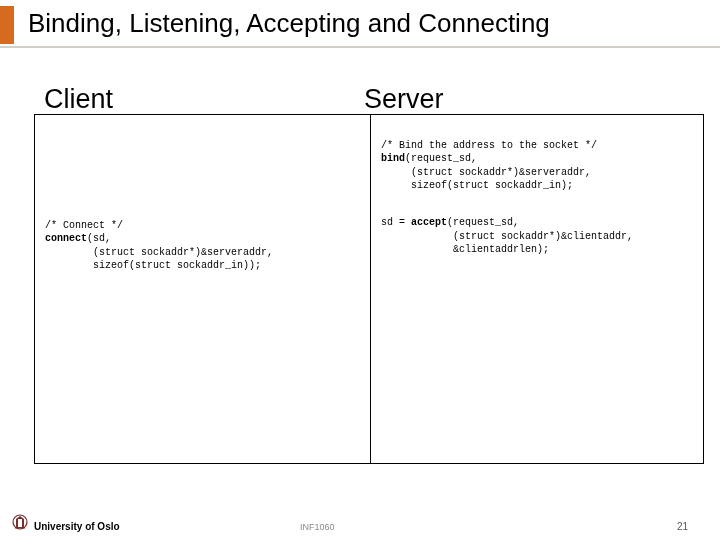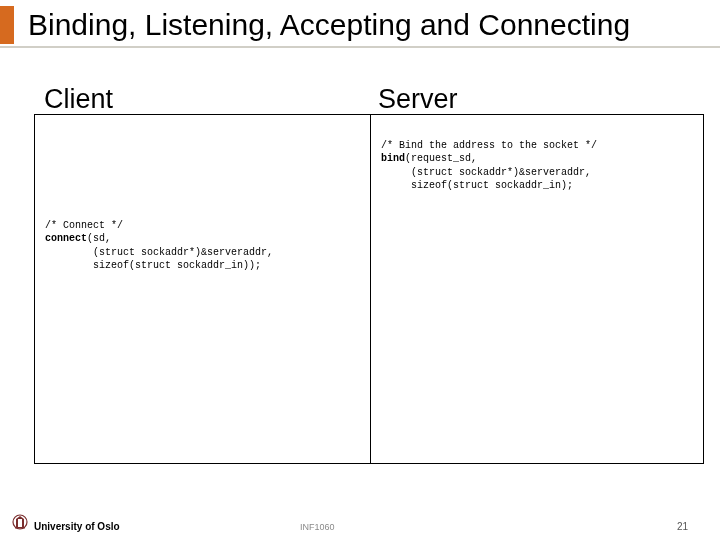--- a/index.html
+++ b/index.html
@@ -1,21 +1,21 @@
 <!DOCTYPE html>
 <html><head>
 <meta charset="utf-8">
 <style>
   * { box-sizing: border-box; margin: 0; padding: 0; }
   html, body { width: 720px; height: 540px; font-family: Arial, Helvetica, sans-serif; background: #fff; overflow: hidden; }
   .slide { position: relative; width: 720px; height: 540px; }
   .title-bar { position: absolute; top: 2px; left: 0; width: 720px; height: 46px; }
   .accent { position: absolute; left: 0; top: 4px; width: 14px; height: 38px; background: #d66a1f; }
   .title-under { position: absolute; left: 0; top: 44px; width: 720px; height: 2px; background: #d1cfc7; }
-  .title-text { position: absolute; left: 28px; top: 6px; font-size: 30px; font-weight: 400; color: #000; letter-spacing: 0px; }
+  .title-text { position: absolute; left: 28px; top: 6px; font-size: 26px; font-weight: 400; color: #000; letter-spacing: 0px; }
   .col-label { position: absolute; font-size: 27px; color: #000; }
   .box { position: absolute; border: 1.5px solid #000; background: #fff; padding: 10px 10px; font-family: "Courier New", Courier, monospace; font-size: 10px; line-height: 1.35; white-space: pre; overflow: hidden; }
   .kw { font-weight: bold; }
   .cmt { color: #000; }
   .code-block { margin-bottom: 10px; }
   .footer { position: absolute; bottom: 6px; left: 0; width: 700px; height: 20px; }
   .uni-logo { position: absolute; left: 12px; bottom: 0; width: 16px; height: 20px; }
   .uni-text { position: absolute; left: 34px; bottom: 2px; font-size: 10px; font-weight: bold; color: #000; }
   .course { position: absolute; left: 300px; bottom: 2px; font-size: 9px; color: #8a8a8a; }
   .pagenum { position: absolute; right: 12px; bottom: 2px; font-size: 10px; color: #555; }
@@ -25,34 +25,37 @@
 
 <div class="slide">
 
   <div class="title-bar">
     <div class="accent"></div>
     <div class="title-text">Binding, Listening, Accepting and Connecting</div>
     <div class="title-under"></div>
   </div>
 
   <div class="col-label" style="left:44px; top:84px;">Client</div>
-  <div class="col-label" style="left:378px; top:84px;">Server</div>
+  <div class="col-label" style="left:364px; top:84px;">Server</div>
 
   <div class="box" style="left:34px; top:114px; width:360px; height:350px;">
 <div class="code-block" style="margin-top:80px;"><span class="cmt">/* Connect */</span>
 <span class="kw">connect</span><span>(sd,</span>
 <span>        (struct sockaddr*)&amp;serveraddr,</span>
 <span>        sizeof(struct sockaddr_in));</span></div>
   </div>
 
   <div class="box" style="left:370px; top:114px; width:334px; height:350px;">
 <div class="code-block"><span class="cmt">/* Bind the address to the socket */</span>
 <span class="kw">bind</span><span>(request_sd,</span>
 <span>     (struct sockaddr*)&amp;serveraddr,</span>
 <span>     sizeof(struct sockaddr_in);</span></div>
+<div class="code-block"><span>sd = </span><span class="kw">accept</span><span>(request_sd,</span>
+<span>            (struct sockaddr*)&amp;clientaddr,</span>
+<span>            &amp;clientaddrlen);</span></div>
   </div>
 
   <div class="footer">
     <svg class="uni-logo" viewBox="0 0 16 20">
       <circle cx="8" cy="8" r="7" fill="#fff" stroke="#7a2e2e" stroke-width="1.2"></circle>
       <rect x="4" y="5" width="2" height="8" fill="#7a2e2e"></rect>
       <rect x="10" y="5" width="2" height="8" fill="#7a2e2e"></rect>
       <rect x="3" y="13" width="10" height="1.5" fill="#7a2e2e"></rect>
       <polygon points="8,2 4,5 12,5" fill="#7a2e2e"></polygon>
     </svg>

